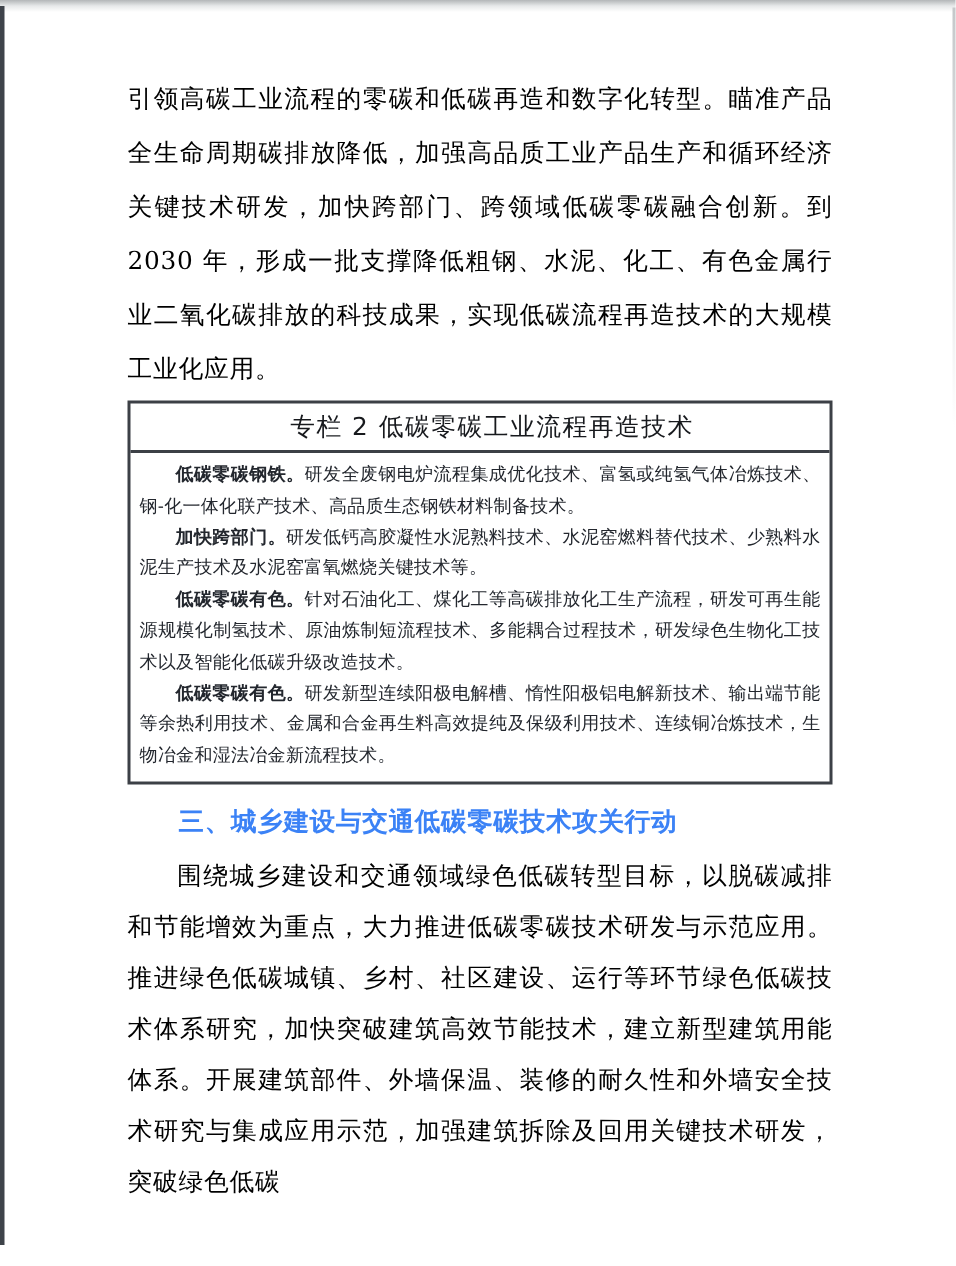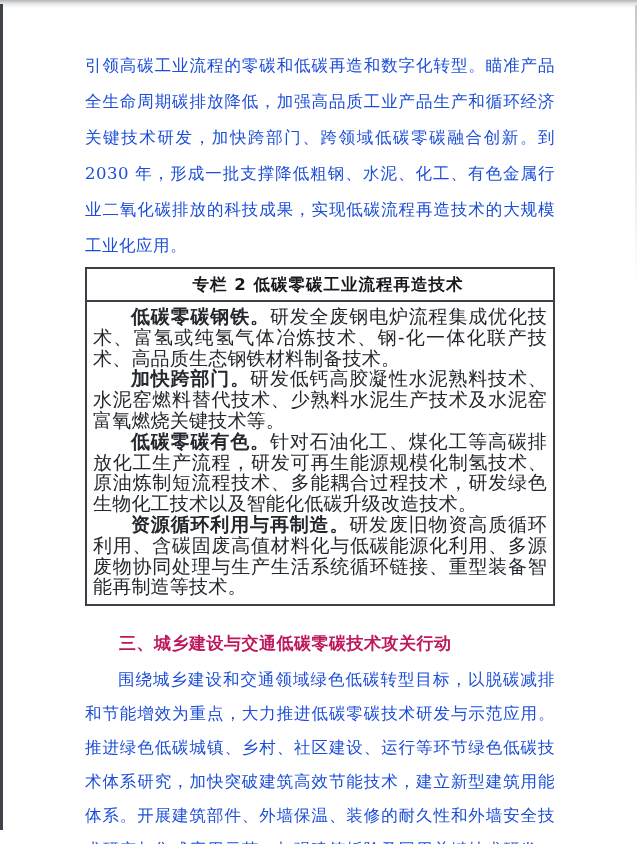--- a/index.html
+++ b/index.html
@@ -33,59 +33,59 @@
     left: 85px;
     top: 48px;
     width: 470px;
   }
   .para {
     font-family: "DejaVu Serif", serif;
     font-size: 16.5px;
     line-height: 36px;
     letter-spacing: 0.5px;
     text-align: justify;
-    color: #1d4ed8;
+    color: #000000;
     margin: 0;
   }
   .para.tight { line-height: 34px; }
   .para.indent { text-indent: 2em; }
   .column-box {
     margin-top: 3px;
     border: 2px solid #3c4046;
     background: #ffffff;
   }
   .box-title {
     text-align: center;
     font-family: "DejaVu Sans", sans-serif;
-    font-weight: bold;
+    font-weight: normal;
     font-size: 16.5px;
     letter-spacing: 1px;
     color: #17191d;
     padding: 5px 0 4px 16px;
     border-bottom: 2px solid #3c4046;
   }
   .box-body { padding: 4px 6px 7px 6px; }
   .box-para {
     font-family: "DejaVu Serif", serif;
-    font-size: 19px;
+    font-size: 12px;
     line-height: 20.8px;
     letter-spacing: 0.2px;
     text-align: justify;
     text-indent: 2em;
     color: #23272e;
     margin: 0;
   }
   .box-para .lead { font-weight: bold; }
   .section-heading {
-    margin: 26px 0 0 0;
+    margin: 13px 0 0 0;
     font-family: "DejaVu Sans", sans-serif;
     font-weight: bold;
     font-size: 17px;
     letter-spacing: 0.5px;
-    color: #be185d;
+    color: #3b82f6;
     text-indent: 2em;
   }
   .para.after-heading { margin-top: 8px; }
 </style>
 </head>
 <body>
 
 <div class="top-shadow"></div>
 <div class="left-strip"></div>
 <div class="right-line"></div>
@@ -93,21 +93,21 @@
 <div class="content">
 
   <p class="para">引领高碳工业流程的零碳和低碳再造和数字化转型。瞄准产品全生命周期碳排放降低，加强高品质工业产品生产和循环经济关键技术研发，加快跨部门、跨领域低碳零碳融合创新。到 2030 年，形成一批支撑降低粗钢、水泥、化工、有色金属行业二氧化碳排放的科技成果，实现低碳流程再造技术的大规模工业化应用。</p>
 
   <div class="column-box">
     <div class="box-title">专栏 2  低碳零碳工业流程再造技术</div>
     <div class="box-body">
       <p class="box-para"><span class="lead">低碳零碳钢铁。</span><span>研发全废钢电炉流程集成优化技术、富氢或纯氢气体冶炼技术、钢-化一体化联产技术、高品质生态钢铁材料制备技术。</span></p>
       <p class="box-para"><span class="lead">加快跨部门。</span><span>研发低钙高胶凝性水泥熟料技术、水泥窑燃料替代技术、少熟料水泥生产技术及水泥窑富氧燃烧关键技术等。</span></p>
       <p class="box-para"><span class="lead">低碳零碳有色。</span><span>针对石油化工、煤化工等高碳排放化工生产流程，研发可再生能源规模化制氢技术、原油炼制短流程技术、多能耦合过程技术，研发绿色生物化工技术以及智能化低碳升级改造技术。</span></p>
-      <p class="box-para"><span class="lead">资源循环利用与再制造。</span><span>研发废旧物资高质循环利用、含碳固废高值材料化与低碳能源化利用、多源废物协同处理与生产生活系统循环链接、重型装备智能再制造等技术。</span></p>
+      <p class="box-para"><span class="lead">低碳零碳有色。</span><span>研发新型连续阳极电解槽、惰性阳极铝电解新技术、输出端节能等余热利用技术、金属和合金再生料高效提纯及保级利用技术、连续铜冶炼技术，生物冶金和湿法冶金新流程技术。</span></p>
     </div>
   </div>
 
   <h3 class="section-heading">三、城乡建设与交通低碳零碳技术攻关行动</h3>
 
   <p class="para tight indent after-heading">围绕城乡建设和交通领域绿色低碳转型目标，以脱碳减排和节能增效为重点，大力推进低碳零碳技术研发与示范应用。推进绿色低碳城镇、乡村、社区建设、运行等环节绿色低碳技术体系研究，加快突破建筑高效节能技术，建立新型建筑用能体系。开展建筑部件、外墙保温、装修的耐久性和外墙安全技术研究与集成应用示范，加强建筑拆除及回用关键技术研发，突破绿色低碳</p>
 
 </div>
 
 </body></html>

